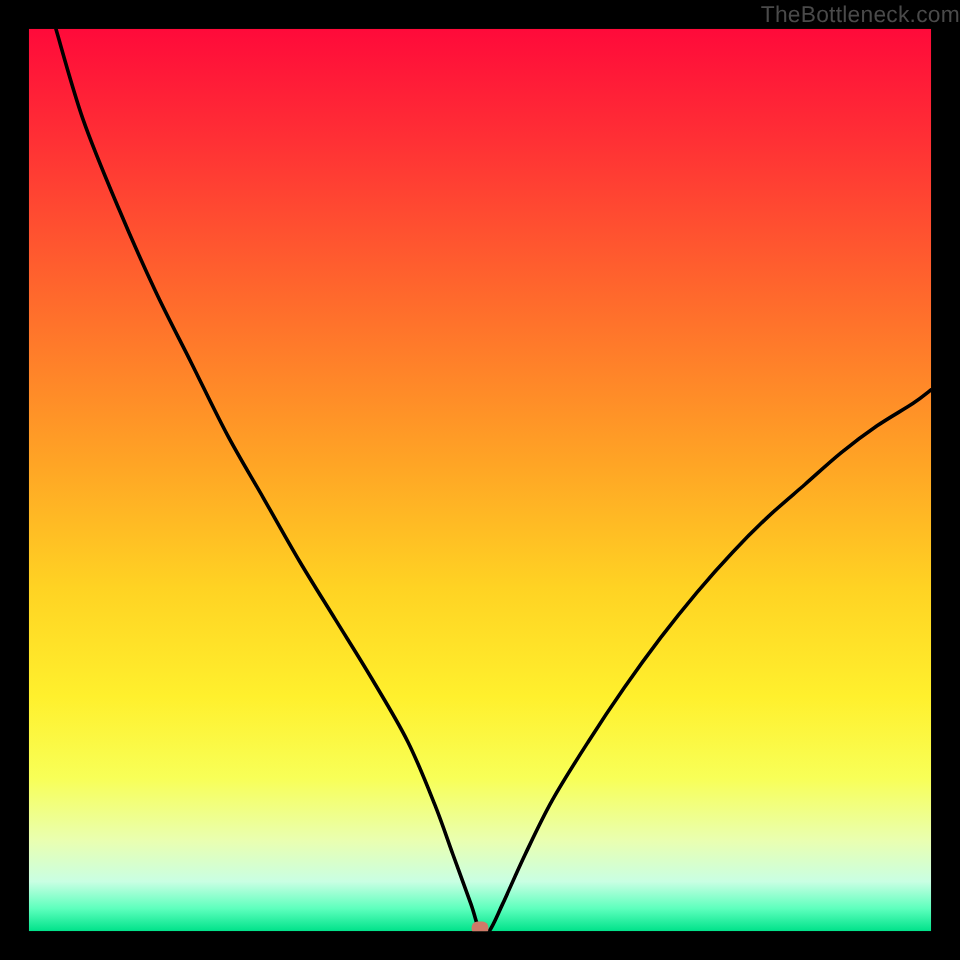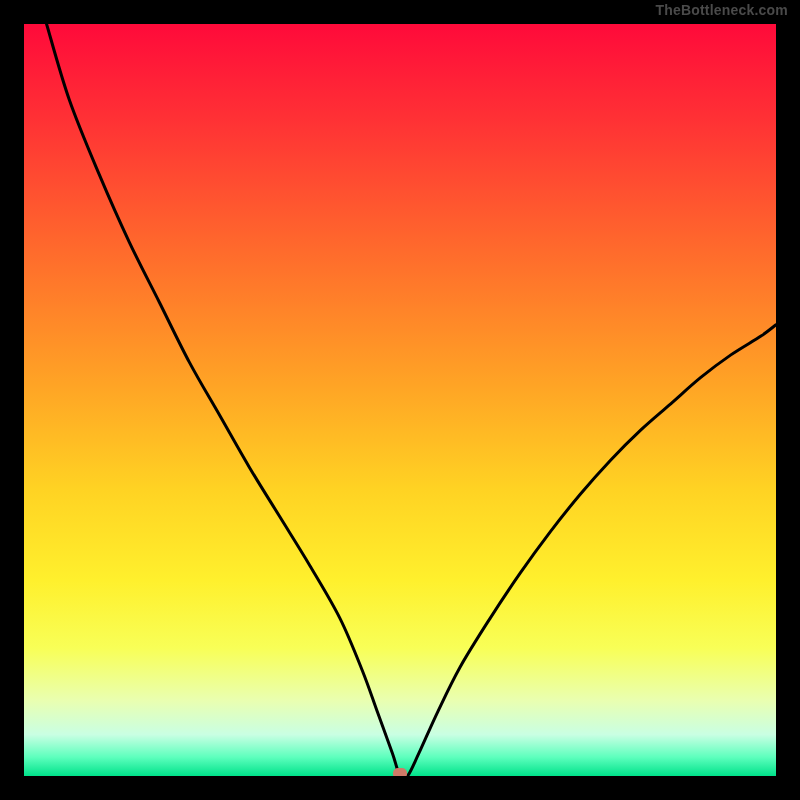--- a/index.html
+++ b/index.html
@@ -13,24 +13,24 @@
   }
   .frame {
     position: relative;
     width: 800px;
     height: 800px;
     background: #000;
   }
   .watermark {
     position: absolute;
     top: 2px;
-    right: 12px;
+    right: 0;
     color: #4a4a4a;
-    font-size: 14px;
-    font-weight: 700;
+    font-size: 19px;
+    font-weight: 400;
     letter-spacing: 0.2px;
     z-index: 20;
   }
   svg.plot {
     position: absolute;
     left: 24px;
     top: 24px;
     width: 752px;
     height: 752px;
     display: block;

